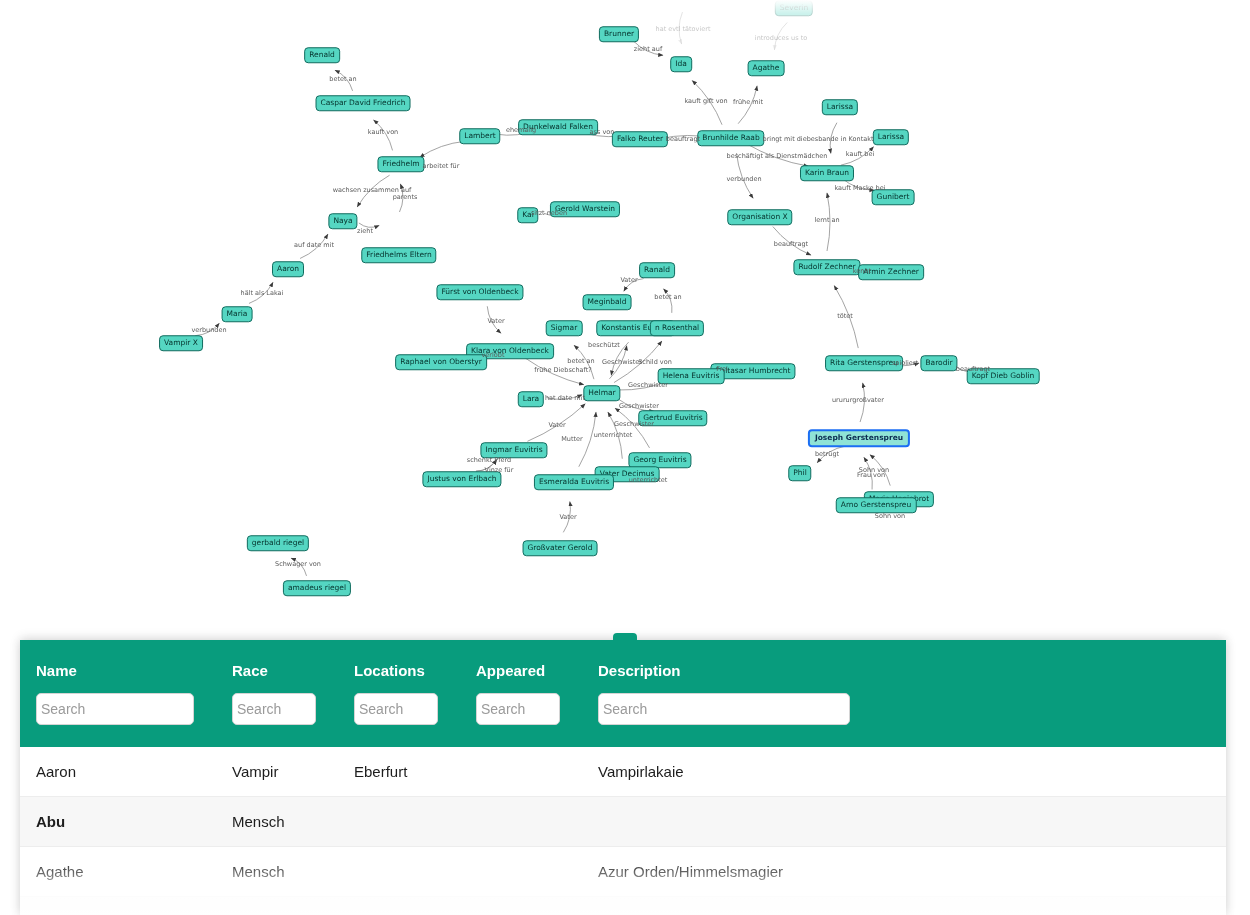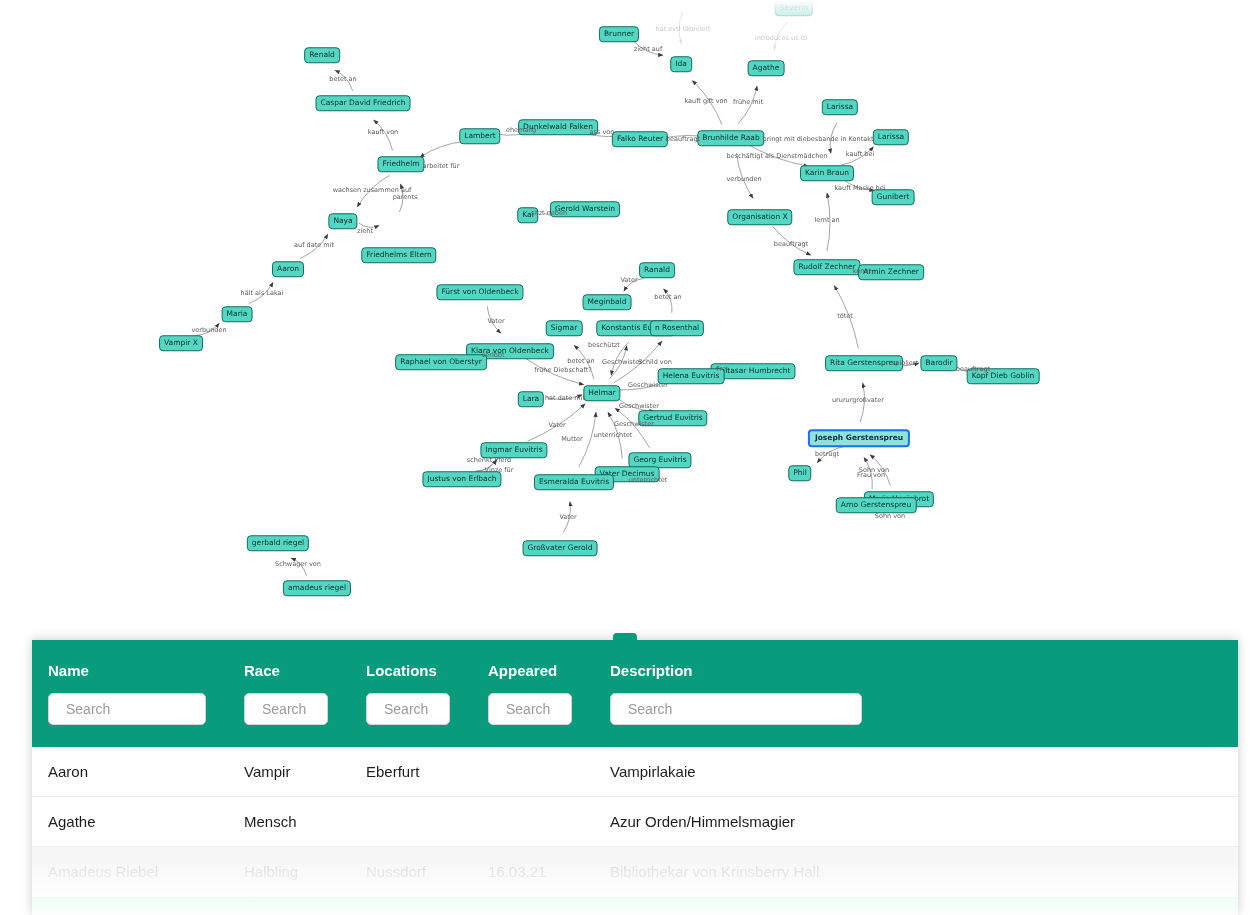--- a/index.html
+++ b/index.html
@@ -47,22 +47,22 @@
     font-family:"DejaVu Sans", sans-serif;
     font-size:6.5px;
     color:#5a5a5a;
     white-space:nowrap;
     pointer-events:none;
   }
   .edge-label.faded{opacity:.35;}
 
   
   #table-panel{
-    position:absolute;left:32px;top:640px;width:1206px;height:275px;
-    background:#86efac;
+    position:absolute;left:20px;top:640px;width:1206px;height:275px;
+    background:#eab308;
     box-shadow:0 -2px 10px rgba(0,0,0,.13), 0 2px 10px rgba(0,0,0,.08);
     overflow:hidden;
   }
   #drag-handle{
     position:absolute;left:50%;top:633px;transform:translateX(-50%);
     width:24px;height:9px;background:#089c7d;
     border-radius:4px 4px 0 0;
     z-index:6;
   }
   table{border-collapse:collapse;width:100%;table-layout:fixed;}
@@ -83,21 +83,21 @@
     width:calc(100% - 22px);
     max-width:166px;
     box-sizing:border-box;
     height:32px;
     border:1px solid #d4d4d4;
     border-radius:5px;
     background:#fff;
     font-family:"Liberation Sans", sans-serif;
     font-size:14px;
     color:#333;
-    padding:0 17px;
+    padding:0 4px;
     outline:none;
   }
   .search-input::placeholder{color:#9a9a9a;}
   td.col-desc .search-input{max-width:252px;}
 
   tbody td{
     font-family:"Liberation Sans", sans-serif;
     font-size:15px;
     color:#1d1d1d;
     padding:16px 0 16px 16px;
@@ -341,20 +341,27 @@
         </tr>
     </thead>
     <tbody id="table-body">
         <tr>
           <td>Aaron</td>
           <td>Vampir</td>
           <td>Eberfurt</td>
           <td></td>
           <td>Vampirlakaie</td>
         </tr>
+        <tr class="alt">
+          <td class="bold">Abu</td>
+          <td>Mensch</td>
+          <td></td>
+          <td></td>
+          <td></td>
+        </tr>
         <tr>
           <td>Agathe</td>
           <td>Mensch</td>
           <td></td>
           <td></td>
           <td>Azur Orden/Himmelsmagier</td>
         </tr>
         <tr class="alt" style="color: rgb(215, 215, 215);">
           <td style="color: rgb(217, 217, 217);">Amadeus Riebel</td>
           <td style="color: rgb(217, 217, 217);">Halbling</td>

